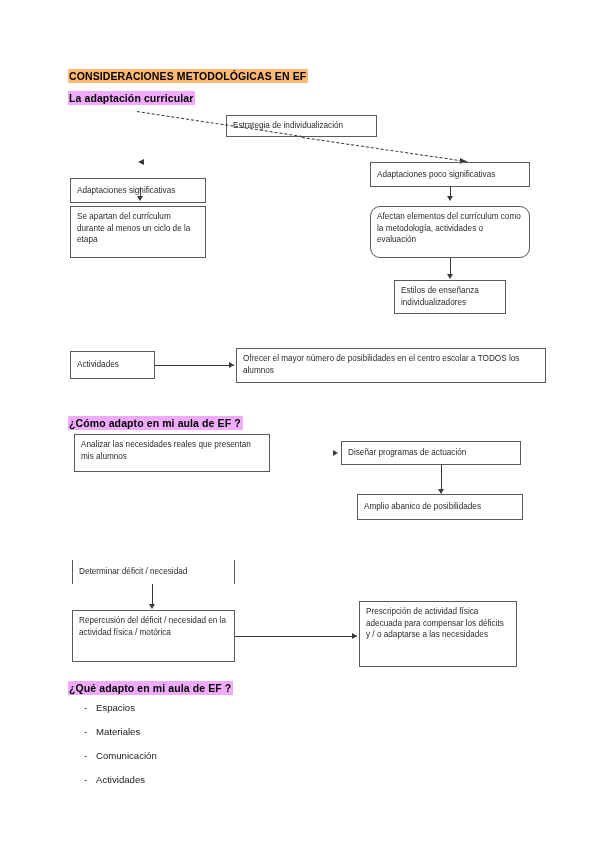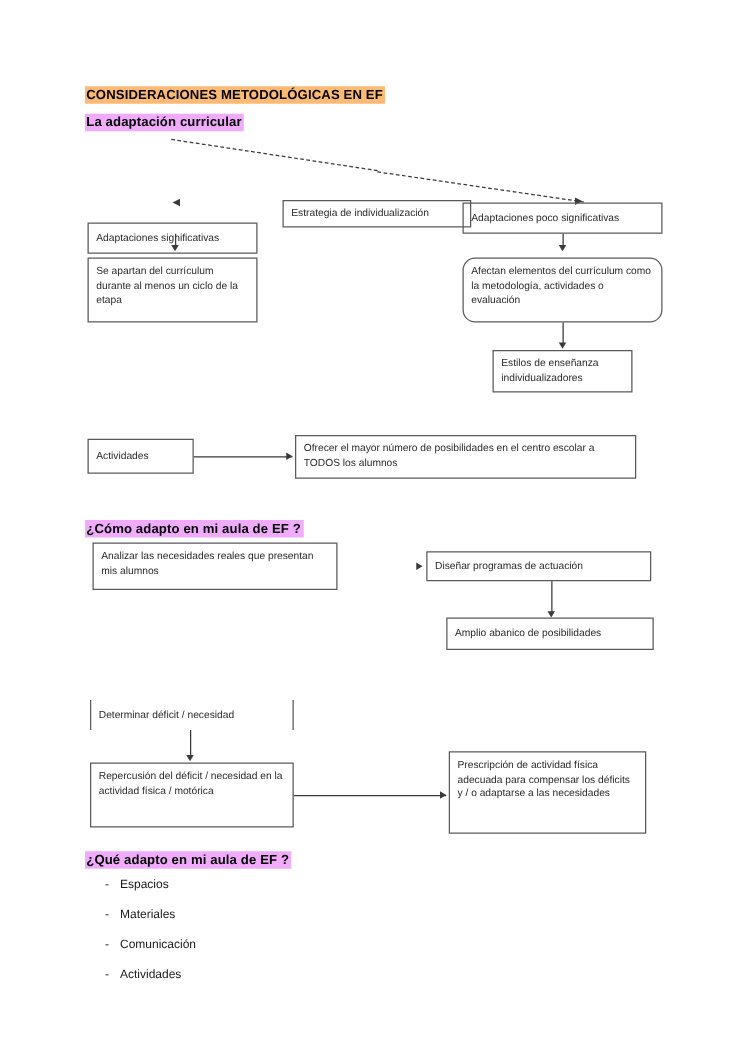--- a/index.html
+++ b/index.html
@@ -110,21 +110,21 @@
   .list-dash { width: 26px; padding-left: 14px; box-sizing: border-box; }
 </style>
 </head>
 <body>
 
 <div class="page">
 
   <div class="hl hl-pink" style="left:68px; top:69px;">CONSIDERACIONES METODOLÓGICAS EN EF</div>
   <div class="hl hl-orange" style="left:68px; top:91px;">La adaptación curricular</div>
 
-  <div class="box center" style="left:226px; top:115px; width:151px; height:22px;margin-top:45px;">Estrategia de individualización</div>
+  <div class="box center" style="left:226px; top:115px; width:151px; height:22px;">Estrategia de individualización</div>
 
   <div class="dline" style="left:302px; top:137px; width:167px; transform: rotate(188.6deg);"></div>
   <div class="arrow-pt" style="left:138px; top:159px;"></div>
 
   <div class="dline" style="left:302px; top:137px; width:167px; transform: rotate(8.3deg);"></div>
   <div class="arrow-pt-l" style="left:460px; top:158px;"></div>
 
   <div class="box center" style="left:70px; top:162px; width:136px; height:25px;margin-top:16px;">Adaptaciones significativas</div>
   <div class="vline" style="left:140px; top:187px; height:10px;"></div>
   <div class="arrow-d" style="left:137px; top:196px;"></div>
@@ -135,21 +135,21 @@
   <div class="arrow-d" style="left:447px; top:196px;"></div>
   <div class="box" style="left:370px; top:206px; width:160px; height:52px;border-radius:10px;">Afectan elementos del currículum como la metodología, actividades o evaluación</div>
 
   <div class="vline" style="left:450px; top:258px; height:18px;"></div>
   <div class="arrow-d" style="left:447px; top:274px;"></div>
   <div class="box" style="left:394px; top:280px; width:112px; height:34px;">Estilos de enseñanza individualizadores</div>
 
   <div class="box center" style="left:70px; top:351px; width:85px; height:28px;">Actividades</div>
   <div class="hline" style="left:155px; top:365px; width:79px;"></div>
   <div class="arrow-r" style="left:229px; top:362px;"></div>
-  <div class="box" style="left:236px; top:348px; width:273px; height:35px;">Ofrecer el mayor número de posibilidades en el centro escolar a TODOS los alumnos</div>
+  <div class="box" style="left:236px; top:348px; width:310px; height:35px;">Ofrecer el mayor número de posibilidades en el centro escolar a TODOS los alumnos</div>
 
   <div class="hl hl-orange" style="left:68px; top:416px;">¿Cómo adapto en mi aula de EF ?</div>
 
   <div class="box" style="left:74px; top:434px; width:196px; height:38px;">Analizar las necesidades reales que presentan mis alumnos</div>
 
   <div class="arrow-r" style="left:333px; top:450px;"></div>
   <div class="box center" style="left:341px; top:441px; width:180px; height:24px;">Diseñar programas de actuación</div>
   <div class="vline" style="left:441px; top:465px; height:26px;"></div>
   <div class="arrow-d" style="left:438px; top:489px;"></div>
   <div class="box center" style="left:357px; top:494px; width:166px; height:26px;">Amplio abanico de posibilidades</div>

